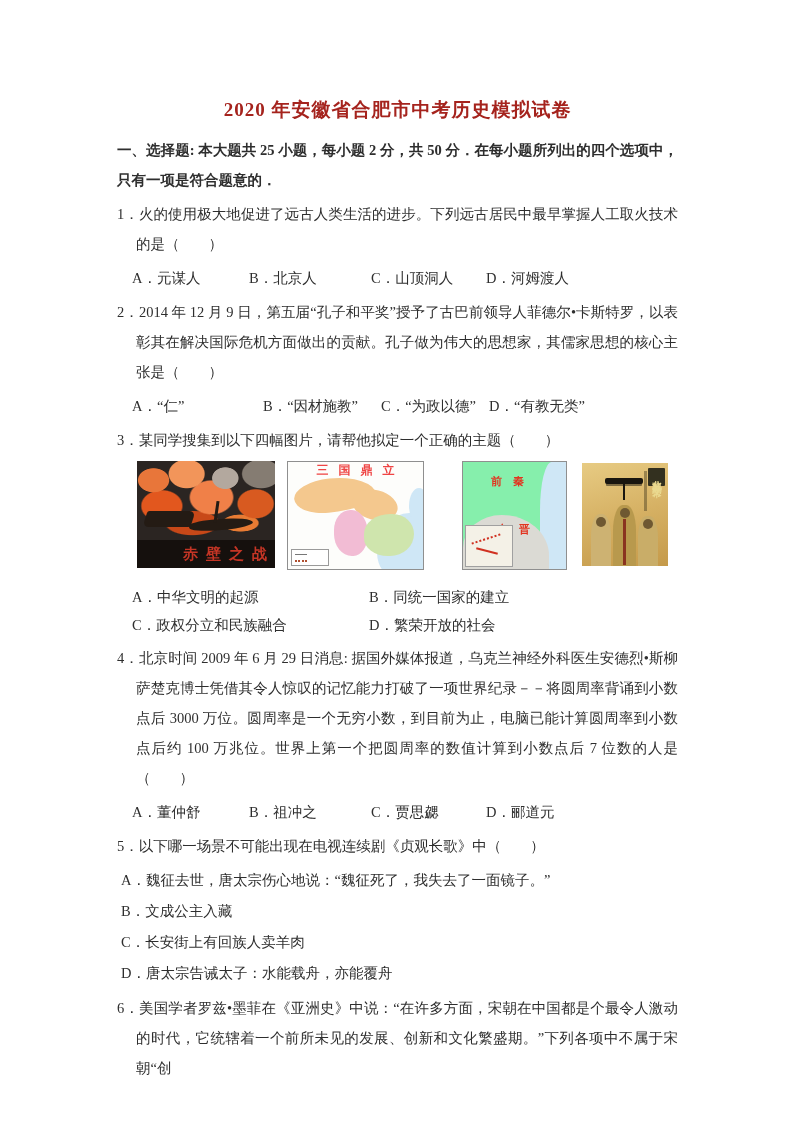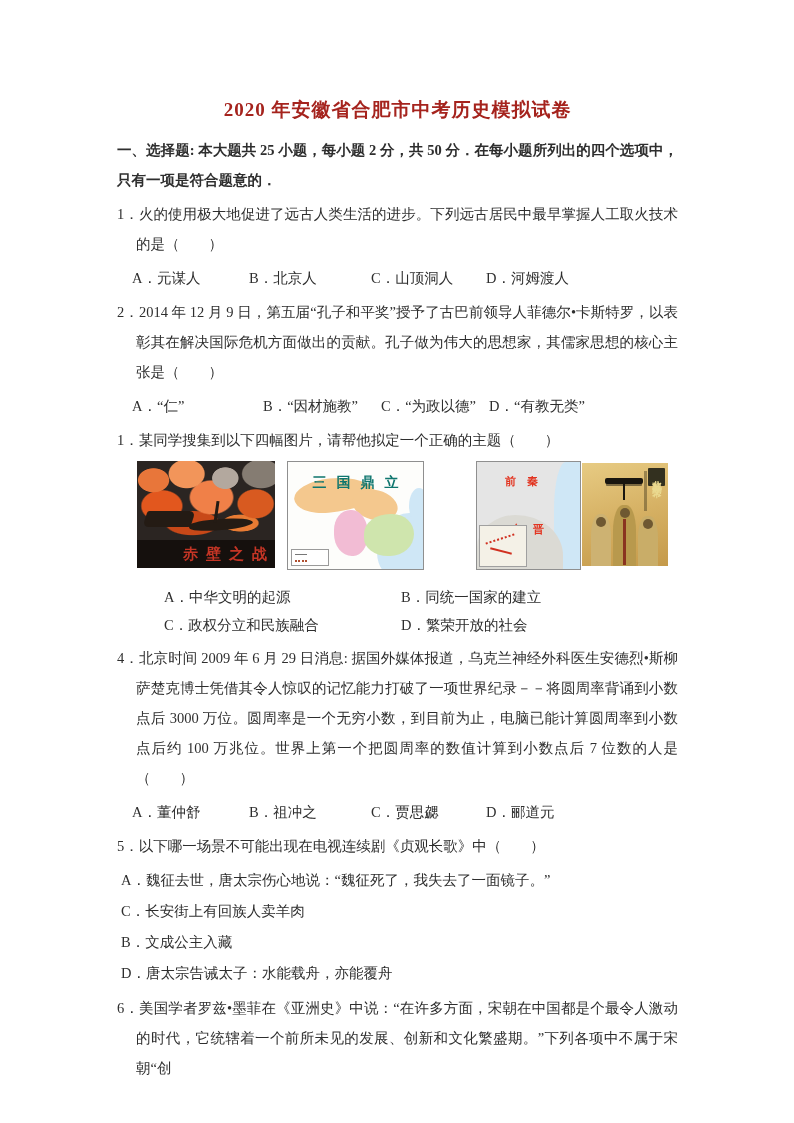--- a/index.html
+++ b/index.html
@@ -16,21 +16,21 @@
   .q{margin:0 0 2px;}
   .qtext{font-size:14.5px;line-height:30px;margin:4px;text-align:justify;padding-left:19px;text-indent:-19px;}
   .opts{margin:3px 0 0 19px;font-size:14.5px;line-height:30px;white-space:nowrap;}
   .opts .c1{display:inline-block;width:117px;}
   .opts .c2{display:inline-block;width:122px;}
   .opts .c3{display:inline-block;width:115px;}
   .opts .c1b{display:inline-block;width:119px;}
   .opts .c2b{display:inline-block;width:118px;margin-left:12px;}
   .opts .c3b{display:inline-block;width:108px;}
   .opts2{margin:0 0 0 19px;font-size:14.5px;line-height:28px;}
-  .opts2 .col{display:inline-block;width:237px;margin-left:32px;}
+  .opts2 .col{display:inline-block;width:237px;}
   .optlist{margin:2px 0 0 8px;font-size:14.5px;}
   .optlist div{line-height:31px;}
 
   
   .figrow{position:relative;height:114px;margin:6px 0 8px 0;}
   .fig{position:absolute;top:0;box-sizing:border-box;overflow:hidden;}
 
   
   .fig1{left:24px;width:138px;height:107px;background-color:#2b2522;
     background-image:
@@ -50,36 +50,36 @@
   .mast{position:absolute;left:78px;top:40px;width:3px;height:22px;background:#241b14;transform:rotate(8deg);}
   .fig1cap{
     position:absolute;left:0;right:0;bottom:0;height:28px;background:#15100d;
     color:#c43525;font-weight:bold;font-size:15px;letter-spacing:8px;
     text-align:right;line-height:28px;text-indent:8px;
   }
 
   
   .fig2{left:174px;width:137px;height:109px;background:#fdfdfb;border:1px solid #8f8f8f;}
   .map-title{
-    position:absolute;left:0;right:0;top:12px;text-align:center;
-    color:#0f766e;font-weight:bold;font-size:14px;letter-spacing:10px;text-indent:10px;
+    position:absolute;left:0;right:0;top:0;text-align:center;
+    color:#ef4444;font-weight:bold;font-size:12px;letter-spacing:10px;text-indent:10px;
   }
   .blob{position:absolute;}
   .wei {left:6px;top:16px;width:82px;height:34px;background:#f4c88e;border-radius:45% 55% 60% 40%/50% 60% 40% 50%;transform:rotate(-6deg);}
   .wei2{left:64px;top:28px;width:46px;height:30px;background:#f4c88e;border-radius:50%;transform:rotate(14deg);}
   .shu {left:46px;top:48px;width:34px;height:46px;background:#f2bcd4;border-radius:50% 50% 45% 55%/45% 55% 50% 50%;}
   .wu  {left:76px;top:52px;width:50px;height:42px;background:#cfe5ad;border-radius:55% 45% 50% 50%/50% 50% 55% 45%;}
   .sea1{position:absolute;right:-8px;bottom:-10px;width:54px;height:66px;background:#cfe7f6;border-radius:60% 40% 0 40%;}
   .sea2{position:absolute;right:-6px;top:26px;width:20px;height:36px;background:#cfe7f6;border-radius:50%;}
   .legend{position:absolute;left:3px;bottom:3px;width:36px;height:15px;border:1px solid #9a9a9a;background:#fff;}
   .legend::before{content:"";position:absolute;left:3px;top:4px;width:12px;height:0;border-top:1px solid #777;}
   .legend::after{content:"";position:absolute;left:3px;bottom:3px;width:12px;height:0;border-top:2px dotted #b05030;}
 
   
-  .fig3{left:363px;width:105px;height:109px;background:#e5e5e5;border:1px solid #8f8f8f;}
+  .fig3{left:349px;width:105px;height:109px;background:#86efac;border:1px solid #8f8f8f;}
   .sea3{position:absolute;right:0;top:0;bottom:0;width:26px;background:#cfe7f6;border-radius:45% 0 0 30%;}
   .south{position:absolute;left:0;bottom:0;width:86px;height:54px;background:#dbdad4;border-radius:45% 55% 0 0/60% 75% 0 0;}
   .lbl{position:absolute;color:#e23420;font-weight:bold;font-size:11px;letter-spacing:11px;white-space:nowrap;}
   .north-lbl{left:28px;top:12px;}
   .south-lbl{left:34px;top:60px;}
   .inset{position:absolute;left:2px;bottom:2px;width:46px;height:40px;background:#f4f1e7;border:1px solid #a0a0a0;}
   .inset::before{content:"";position:absolute;left:5px;top:12px;width:30px;border-top:2px dotted #d03020;transform:rotate(-18deg);}
   .inset::after{content:"";position:absolute;left:10px;top:24px;width:22px;border-top:2px solid #d03020;transform:rotate(14deg);}
 
   
@@ -116,21 +116,21 @@
   </div>
 
   <div class="q">
     <p class="qtext">2．2014 年 12 月 9 日，第五届“孔子和平奖”授予了古巴前领导人菲德尔•卡斯特罗，以表彰其在解决国际危机方面做出的贡献。孔子做为伟大的思想家，其儒家思想的核心主张是（　　）</p>
     <div class="opts">
       <span class="c1b">A．“仁”</span><span class="c2b">B．“因材施教”</span><span class="c3b">C．“为政以德”</span><span>D．“有教无类”</span>
     </div>
   </div>
 
   <div class="q">
-    <p class="qtext">1．某同学搜集到以下四幅图片，请帮他拟定一个正确的主题（　　）</p>
+    <p class="qtext">3．某同学搜集到以下四幅图片，请帮他拟定一个正确的主题（　　）</p>
 
     <div class="figrow">
 
       <div class="fig fig1">
         <div class="boat boat1"></div>
         <div class="boat boat2"></div>
         <div class="mast"></div>
         <div class="fig1cap">赤壁之战</div>
       </div>
 
@@ -177,22 +177,22 @@
     <p class="qtext">4．北京时间 2009 年 6 月 29 日消息: 据国外媒体报道，乌克兰神经外科医生安德烈•斯柳萨楚克博士凭借其令人惊叹的记忆能力打破了一项世界纪录－－将圆周率背诵到小数点后 3000 万位。圆周率是一个无穷小数，到目前为止，电脑已能计算圆周率到小数点后约 100 万兆位。世界上第一个把圆周率的数值计算到小数点后 7 位数的人是（　　）</p>
     <div class="opts">
       <span class="c1">A．董仲舒</span><span class="c2">B．祖冲之</span><span class="c3">C．贾思勰</span><span>D．郦道元</span>
     </div>
   </div>
 
   <div class="q">
     <p class="qtext">5．以下哪一场景不可能出现在电视连续剧《贞观长歌》中（　　）</p>
     <div class="optlist">
       <div>A．魏征去世，唐太宗伤心地说：“魏征死了，我失去了一面镜子。”</div>
+      <div>B．文成公主入藏</div>
       <div>C．长安街上有回族人卖羊肉</div>
-      <div>B．文成公主入藏</div>
       <div>D．唐太宗告诫太子：水能载舟，亦能覆舟</div>
     </div>
   </div>
 
   <div class="q">
     <p class="qtext">6．美国学者罗兹•墨菲在《亚洲史》中说：“在许多方面，宋朝在中国都是个最令人激动的时代，它统辖着一个前所未见的发展、创新和文化繁盛期。”下列各项中不属于宋朝“创</p>
   </div>
 
 </div>
 

